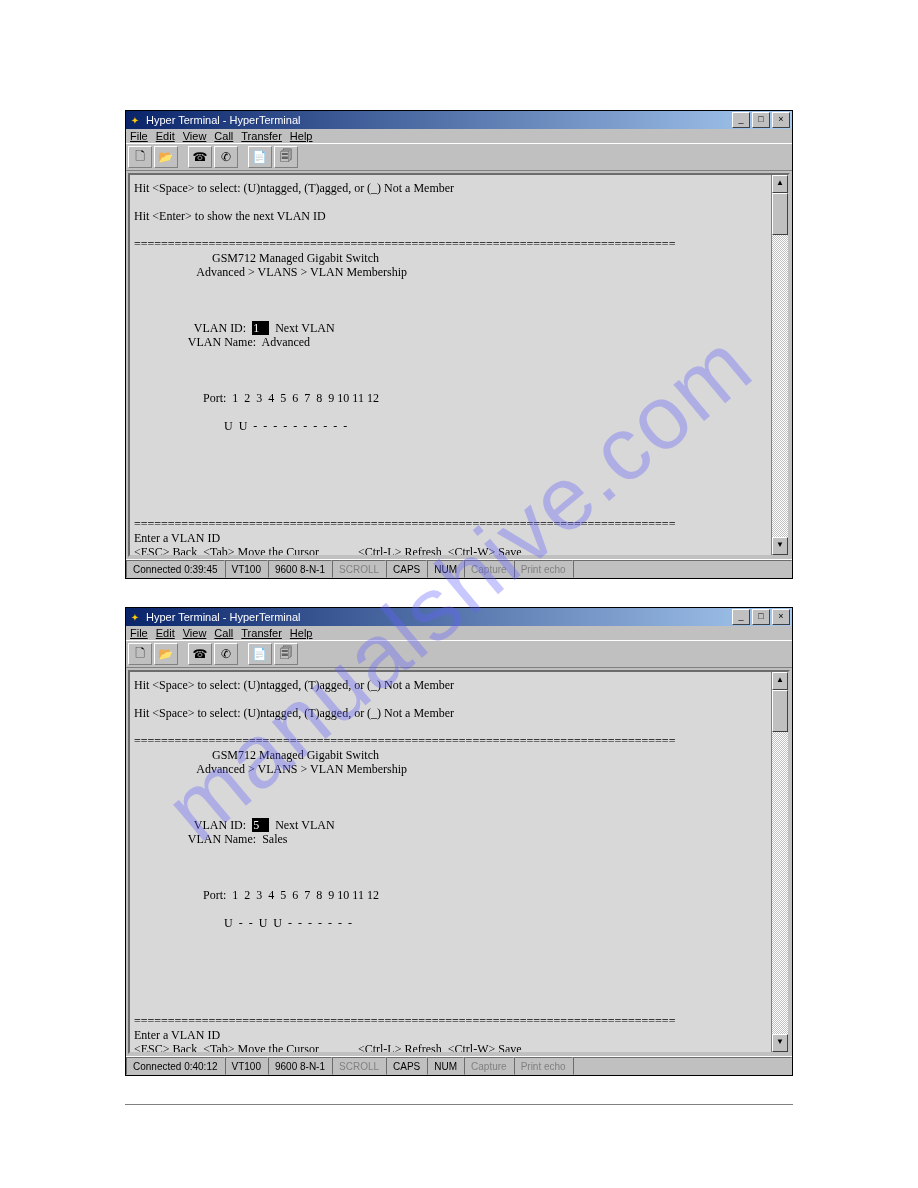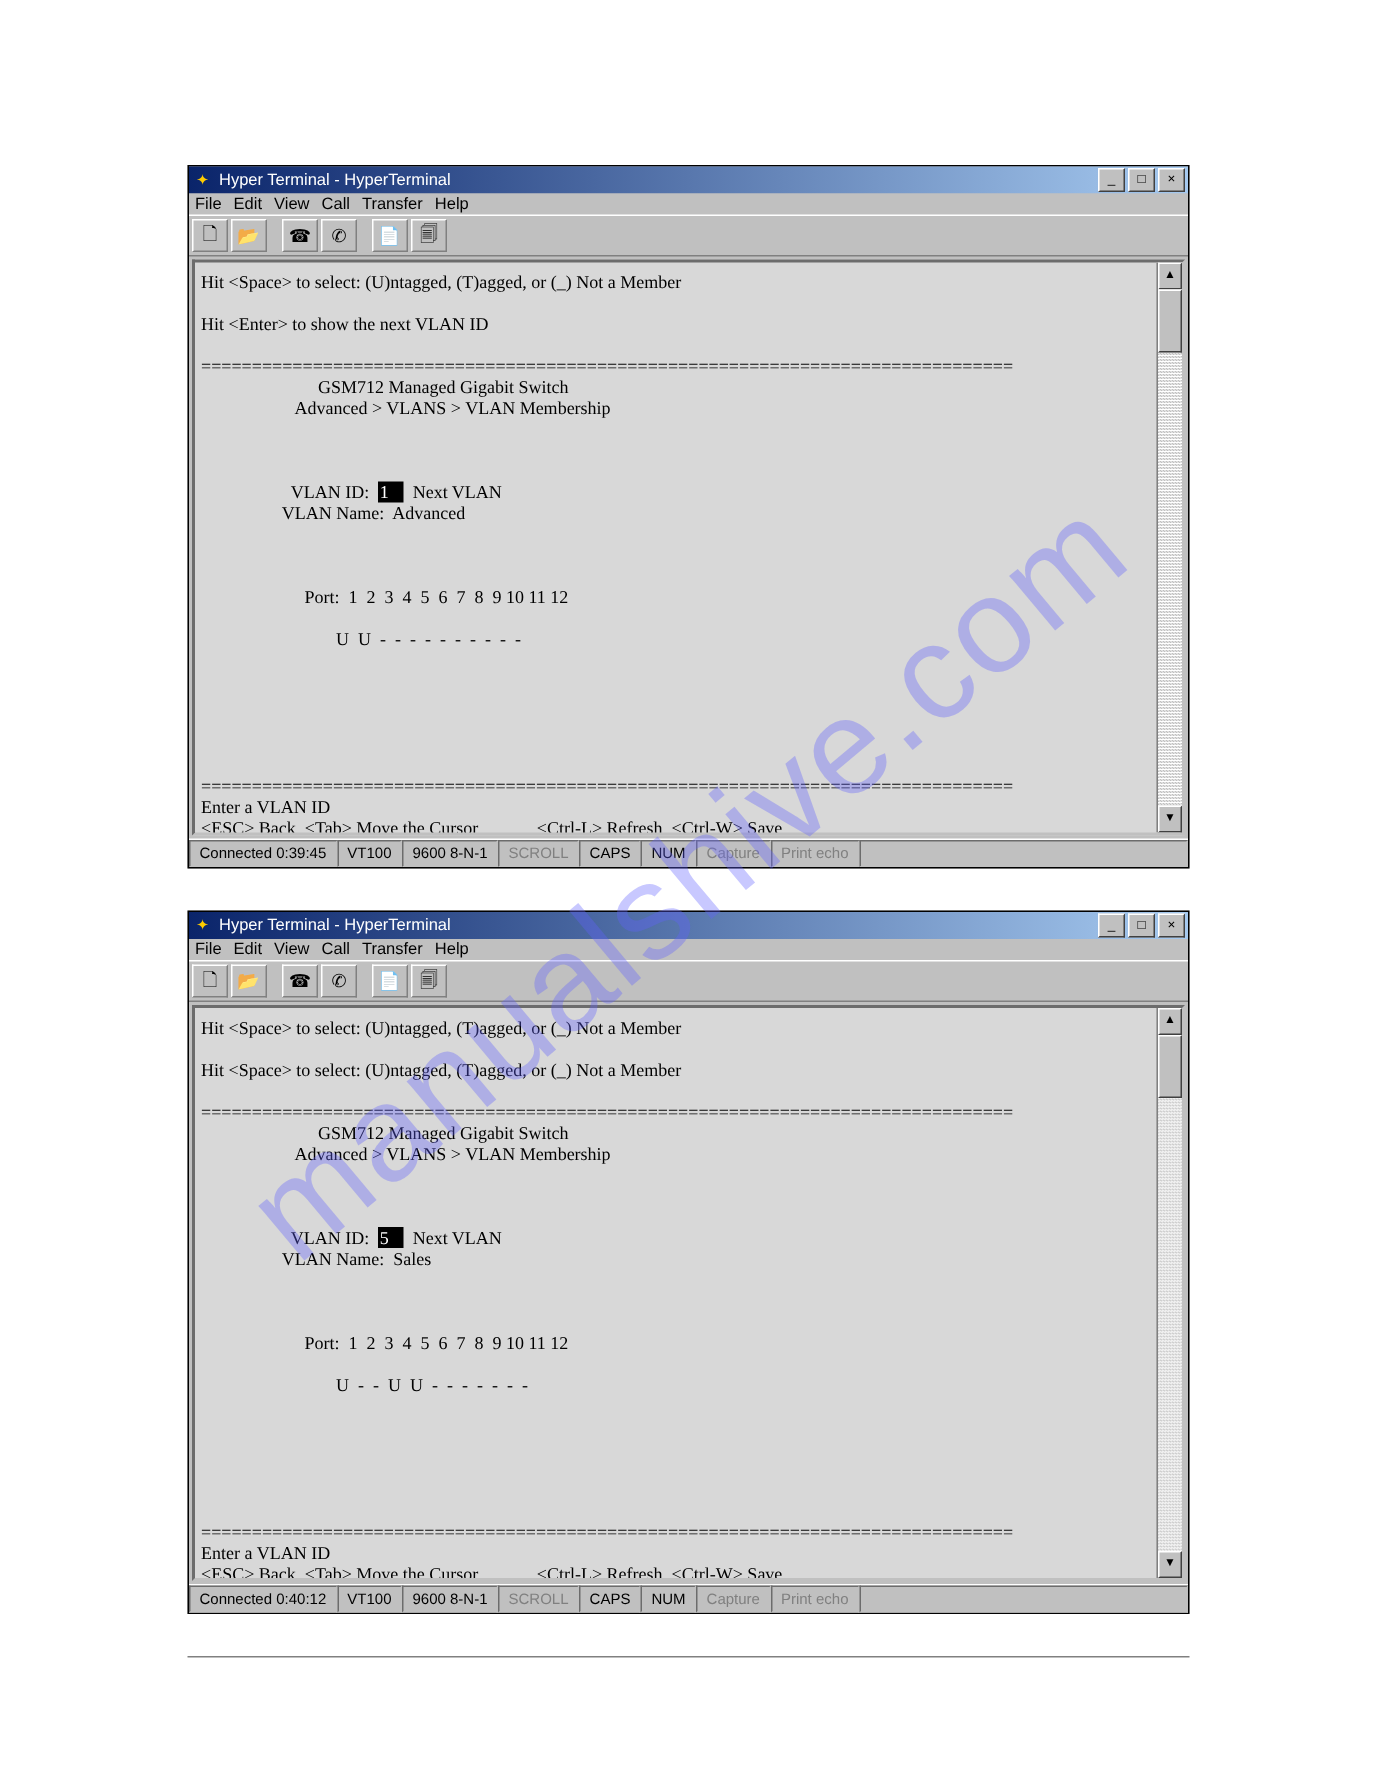--- a/index.html
+++ b/index.html
@@ -60,21 +60,21 @@
     color: #000;
     font-family: "Marlett", sans-serif;
   }
   .menubar {
     background: #c0c0c0;
     font-size: 11px;
     padding: 1px 4px;
     display: flex;
     gap: 8px;
   }
-  .menubar span { text-decoration-color: #000; }
+  .menubar span { text-decoration: underline; text-decoration-color: #000; }
   .toolbar {
     background: #c0c0c0;
     padding: 2px 2px;
     border-top: 1px solid #fff;
     border-bottom: 1px solid #808080;
     display: flex;
     gap: 2px;
   }
   .tbtn {
     width: 22px;

